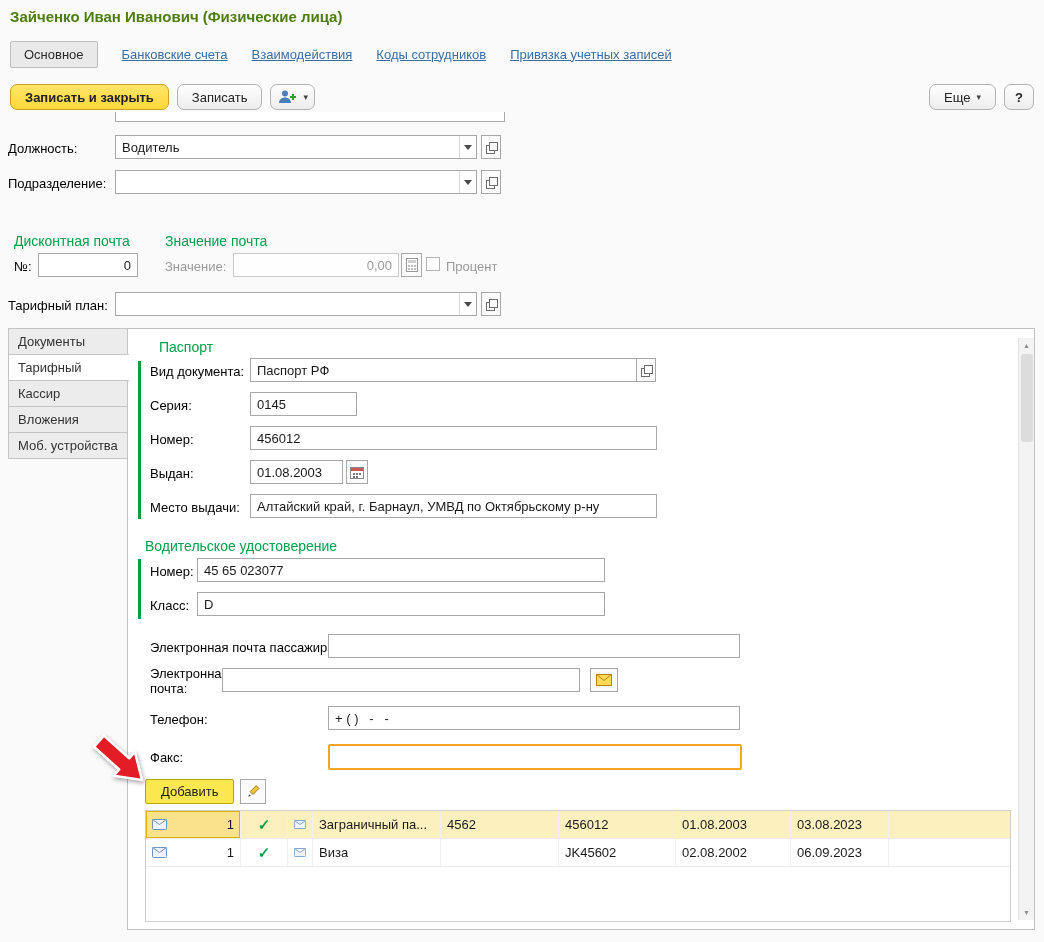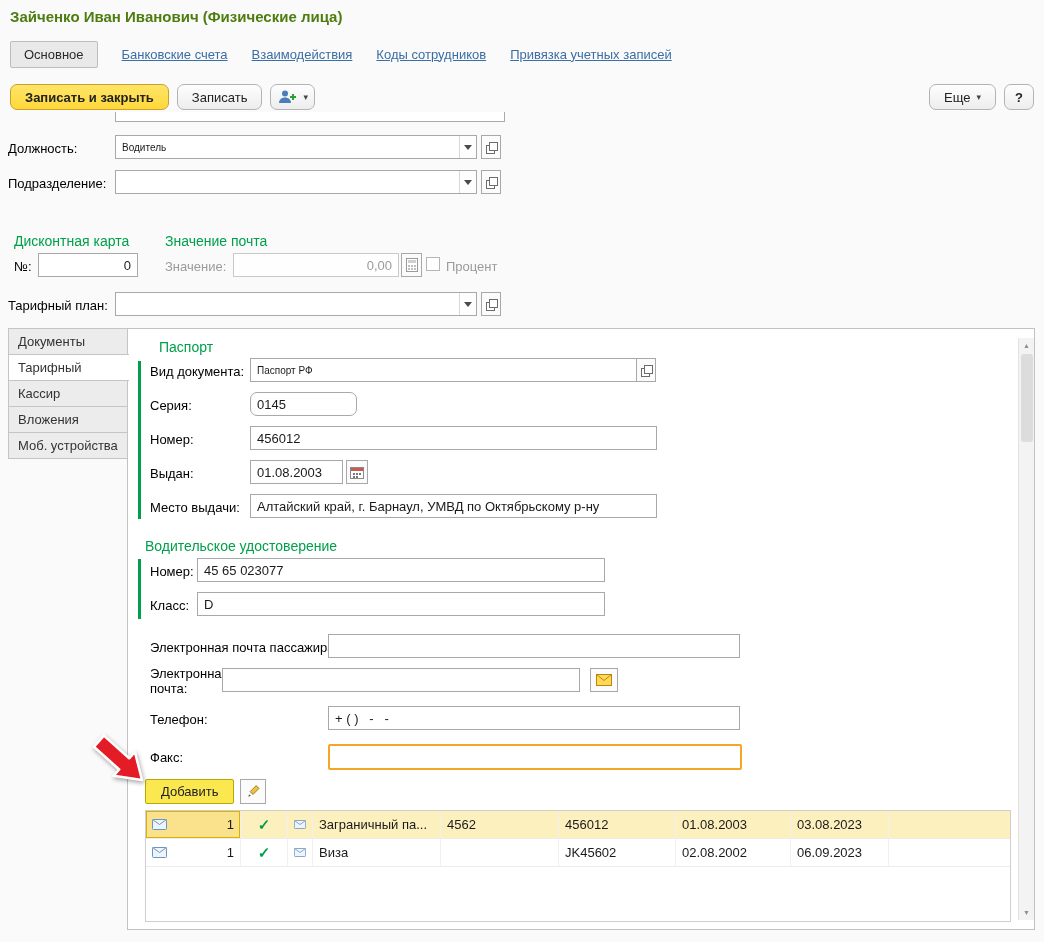--- a/index.html
+++ b/index.html
@@ -43,21 +43,21 @@
   .tfield {
     position:absolute; height:24px; border:1px solid #a8a8a8; background:#fff;
     padding:0 6px; font-family:"Liberation Sans",sans-serif; font-size:13px; color:#1a1a1a; outline:none;
   }
   .tfield.num { text-align:right; }
   .tfield.dis { color:#9b9b9b; border-color:#c9c9c9; background:#fefefe; }
   .tfield.hl { border:2px solid #f5a623; border-radius:2px; }
   .combo { position:absolute; display:flex; height:24px; border:1px solid #a8a8a8; background:#fff; }
   .combo input {
     flex:1; min-width:0; border:0; outline:0; padding:0 6px; background:transparent;
-    font-family:"Liberation Sans",sans-serif; font-size:10px; color:#1a1a1a;
+    font-family:"Liberation Sans",sans-serif; font-size:13px; color:#1a1a1a;
   }
   .combo-btn { width:17px; display:flex; align-items:center; justify-content:center; border-left:1px solid #d8d8d8; cursor:pointer; background:#fdfdfd; }
   .arr { width:0; height:0; border-left:4px solid transparent; border-right:4px solid transparent; border-top:5px solid #4a4a4a; }
   .openbtn, .sqbtn {
     position:absolute; height:24px; border:1px solid #a8a8a8; background:#fbfbfb;
     display:flex; align-items:center; justify-content:center; padding:0; cursor:pointer;
   }
   .openbtn { width:20px; }
   .open-icon { position:relative; width:11px; height:11px; }
   .open-icon::before { content:""; position:absolute; left:0; top:3px; width:7px; height:7px; border:1px solid #6b6b6b; background:#fff; }
@@ -161,21 +161,21 @@
 <div class="combo" style="left:115px;top:170px;width:362px">
   <input value="" style="">
   <div class="combo-btn">
       <span class="arr"></span>
     </div>
 </div>
 <button class="openbtn" style="left:481px;top:170px">
     <span class="open-icon"></span>
   </button>
 
-<div class="ghead" style="left:14px;top:233px">Дисконтная карта</div>
+<div class="ghead" style="left:14px;top:233px">Дисконтная почта</div>
 <div class="ghead" style="left:165px;top:233px">Значение почта</div>
 
 <label class="flabel" style="left:14px;top:259px">№:</label>
 <input class="tfield num" style="left: 38px; top: 253px; width: 100px;" value="0">
 
 <label class="flabel dis" style="left:165px;top:259px">Значение:</label>
 <input class="tfield num dis" style="left: 233px; top: 253px; width: 166px;" value="0,00">
 <button class="sqbtn" style="left:401px;top:253px;width:21px">
   <svg width="12" height="14" viewBox="0 0 12 14">
     <rect x="0.5" y="0.5" width="11" height="13" fill="#fff" stroke="#9a9a9a"></rect>
@@ -220,21 +220,21 @@
   <input value="Паспорт РФ" style="">
   <div class="combo-btn">
       <span class="arr"></span>
     </div>
 </div>
 <button class="openbtn" style="left:636px;top:358px">
     <span class="open-icon"></span>
   </button>
 
 <label class="flabel" style="left:150px;top:398px">Серия:</label>
-<input class="tfield" style="left: 250px; top: 392px; width: 107px; border-radius: 7px;" value="0145">
+<input class="tfield" style="left: 250px; top: 392px; width: 107px;" value="0145">
 
 <label class="flabel" style="left:150px;top:432px">Номер:</label>
 <input class="tfield" style="left: 250px; top: 426px; width: 407px;" value="456012">
 
 <label class="flabel" style="left:150px;top:466px">Выдан:</label>
 <input class="tfield" style="left: 250px; top: 460px; width: 93px;" value="01.08.2003">
 <button class="sqbtn" style="left:346px;top:460px;width:22px">
   <svg width="14" height="13" viewBox="0 0 14 13">
     <rect x="0.5" y="1.5" width="13" height="11" fill="#fff" stroke="#8a8a8a"></rect>
     <rect x="1" y="2" width="12" height="3" fill="#c95a4f"></rect>

